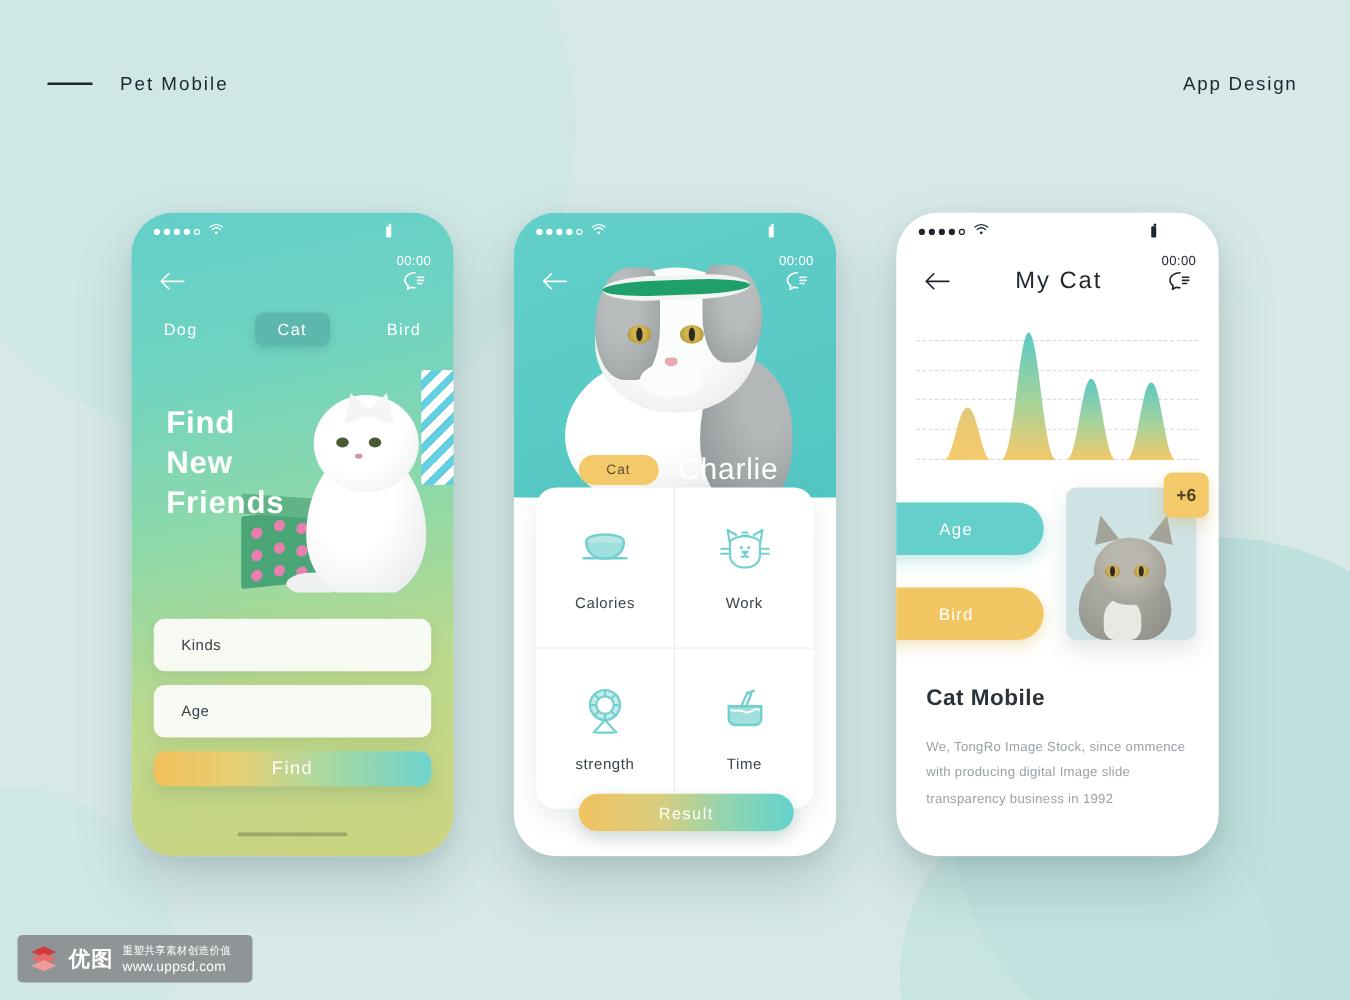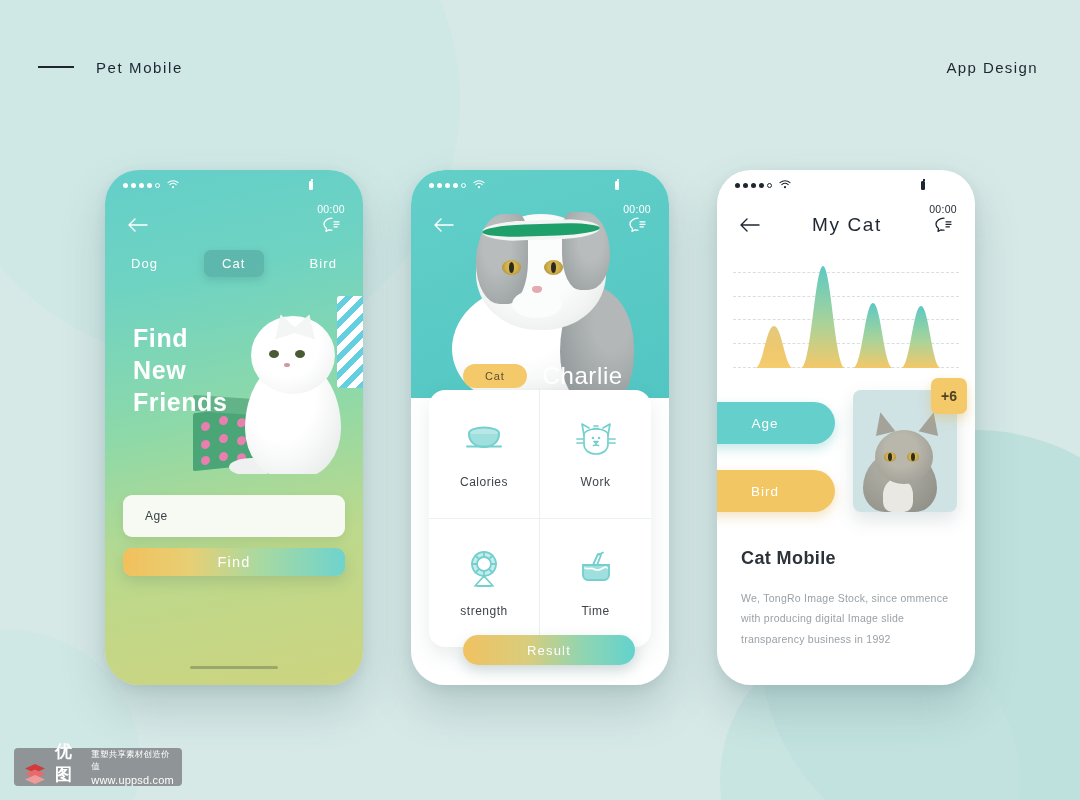--- a/index.html
+++ b/index.html
@@ -292,22 +292,22 @@
     position: absolute; left: 24px; top: 378px; font-size: 18px; color: #2b3238;
     letter-spacing: .4px; font-weight: 700;
   }
   .p3-story-body {
     position: absolute; left: 24px; right: 20px; top: 418px; font-size: 10.5px;
     line-height: 1.95; color: #9aa1a6; letter-spacing: .25px;
   }
 
   
   .watermark {
-    position: absolute; left: 14px; bottom: 14px; height: 38px; width: 168px;
-    background: #8f9496; border-radius: 4px; display: flex; align-items: flex-end;
+    position: absolute; left: 14px; bottom: 14px; height: 38px; width: 188px;
+    background: #8f9496; border-radius: 4px; display: flex; align-items: center;
     padding: 0 8px; gap: 7px; z-index: 40;
   }
   .wm-logo { width: 26px; height: 24px; flex: none; }
   .wm-cn { font-size: 17px; color: #ffffff; font-weight: 700; letter-spacing: 1px;
     font-family: "DejaVu Sans", sans-serif; }
   .wm-txt { display: flex; flex-direction: column; justify-content: center; gap: 1px; }
   .wm-l1 { font-size: 8.5px; color: #ffffff; letter-spacing: .2px; font-family: "DejaVu Sans", sans-serif; }
   .wm-l2 { font-size: 11px; color: #ffffff; letter-spacing: .2px; }
 </style>
 </head>
@@ -401,20 +401,21 @@
       <div class="chip">Bird</div>
     </div>
 
     <div class="p1-headline">
       <span>Find</span>
       <span>New</span>
       <span>Friends</span>
     </div>
 
     <div class="p1-form">
+      <div class="p1-field">Kinds</div>
       <div class="p1-field">Age</div>
       <div class="p1-find">Find</div>
     </div>
 
     <div class="home-ind"></div>
   </div>
 </div>
 
 <div class="phone" id="phone2">
   <div class="phone-inner" style="background:#ffffff">

